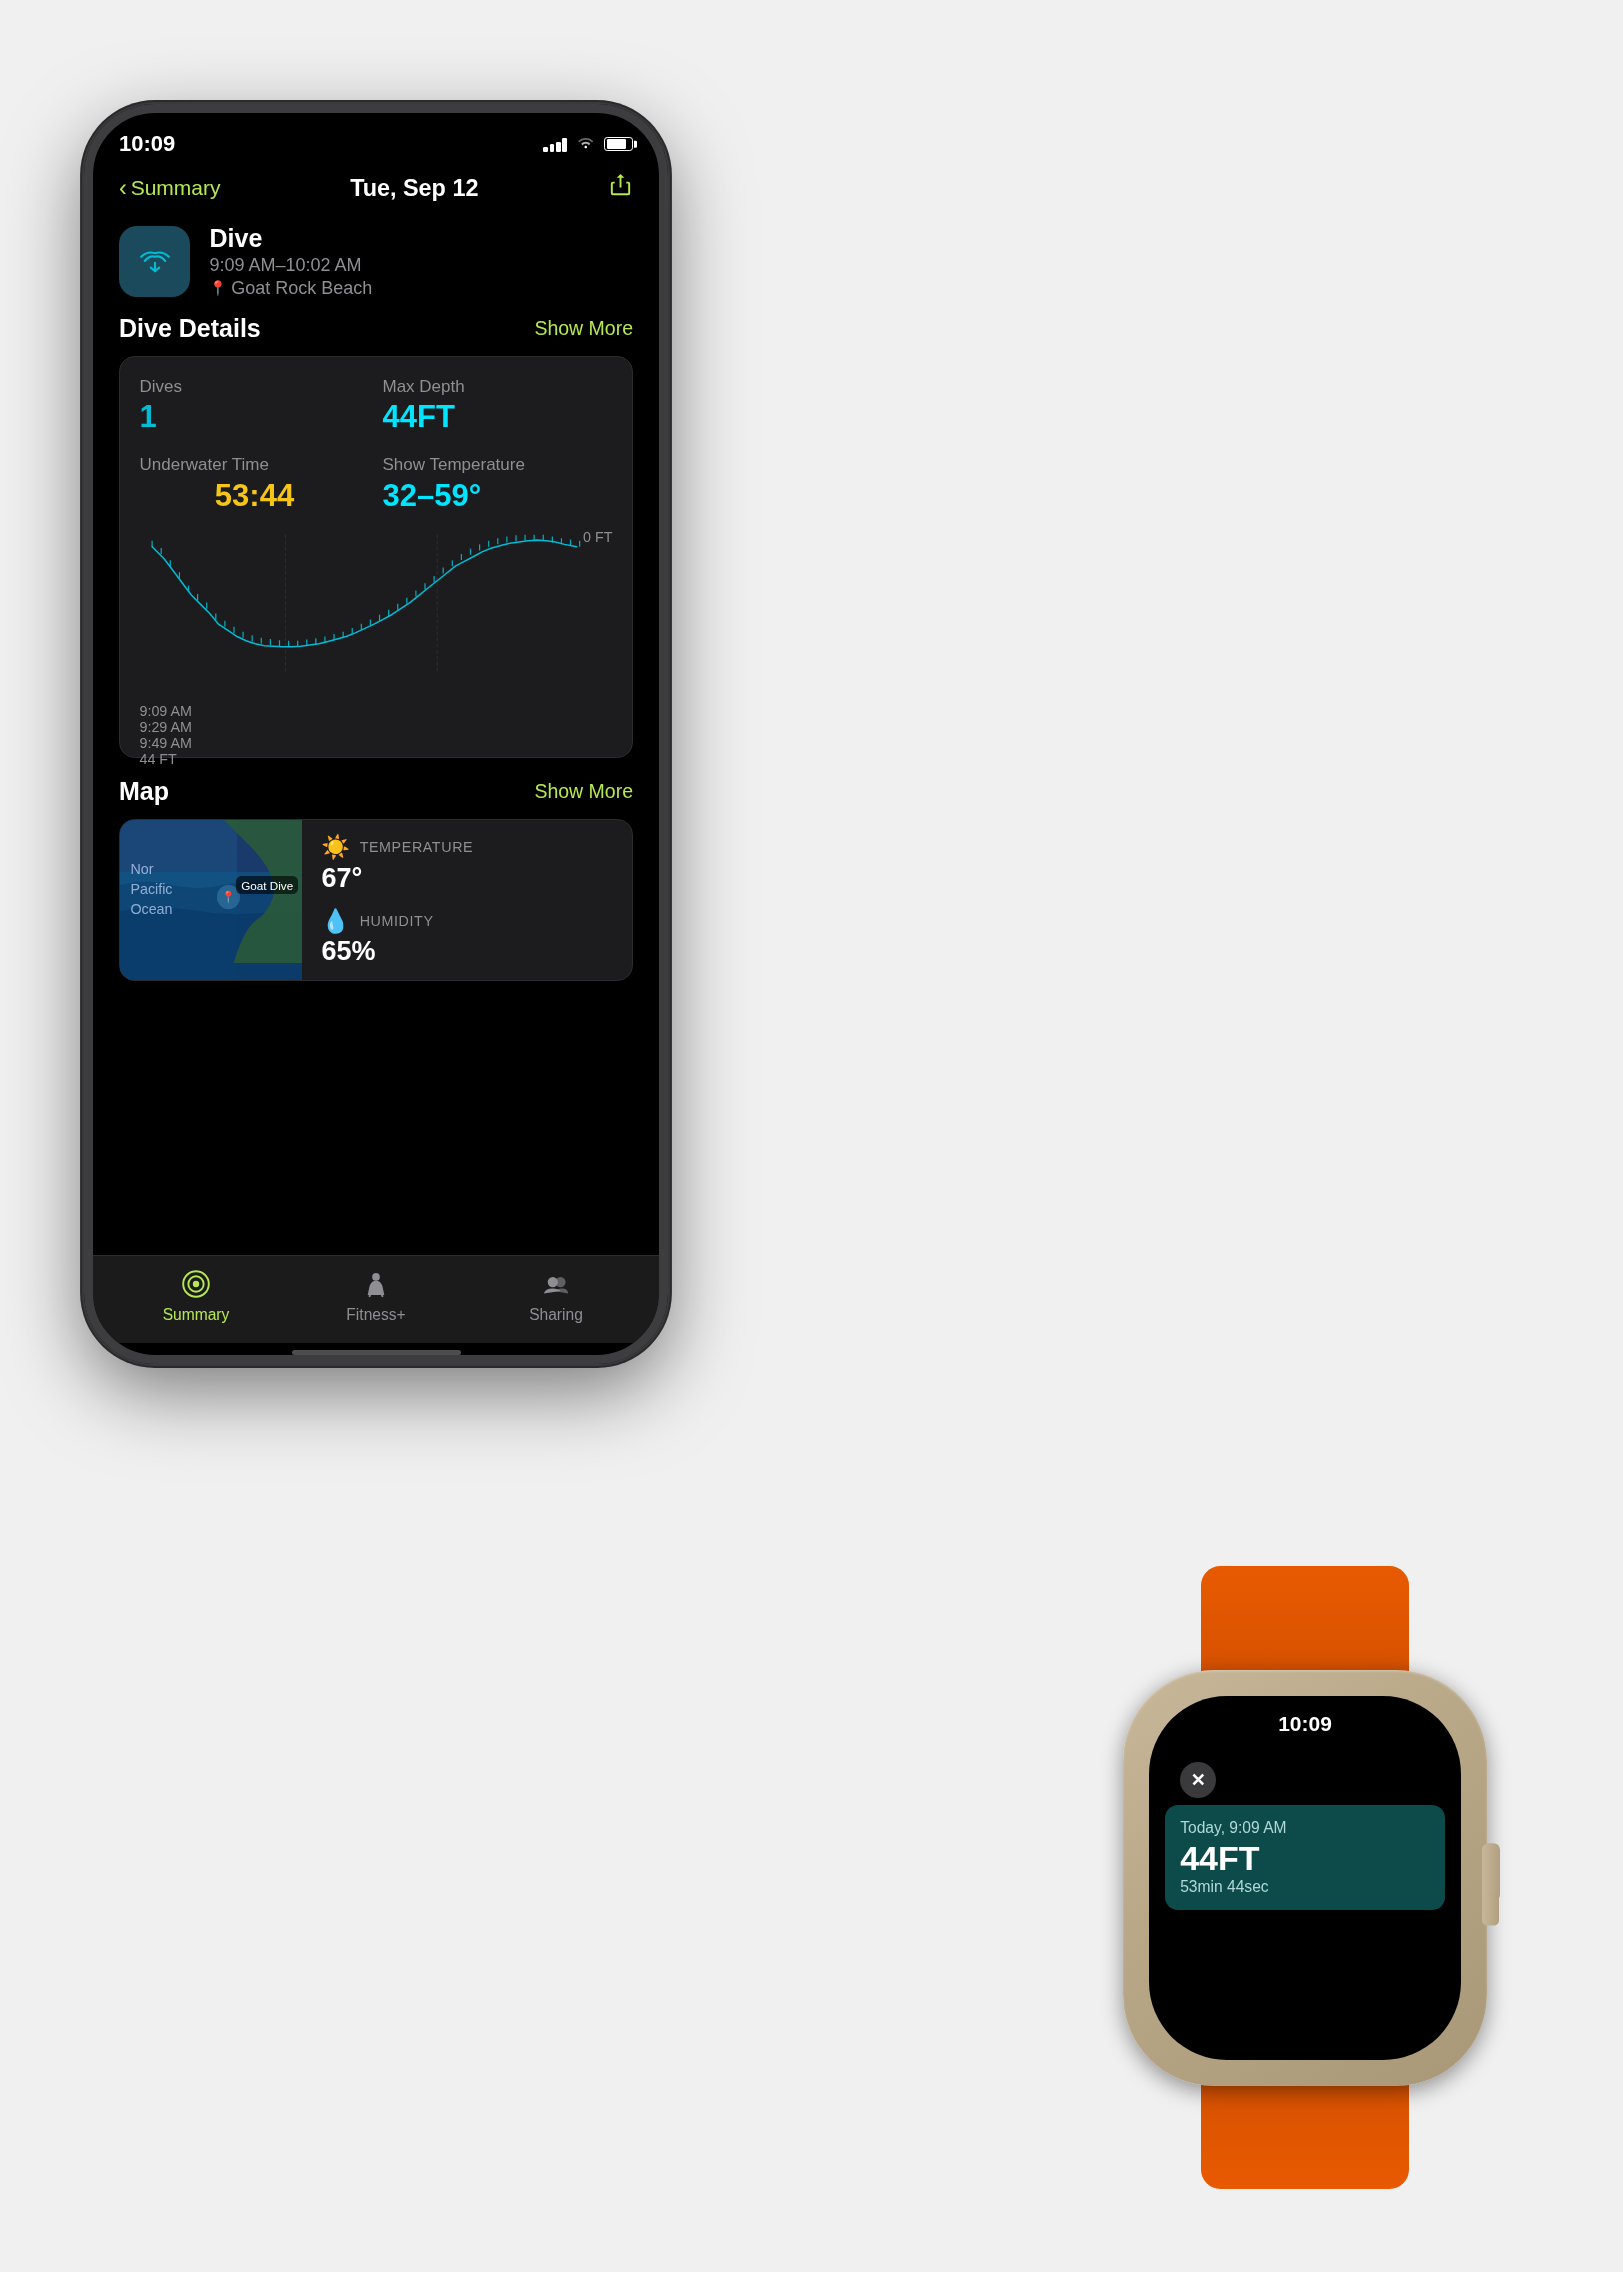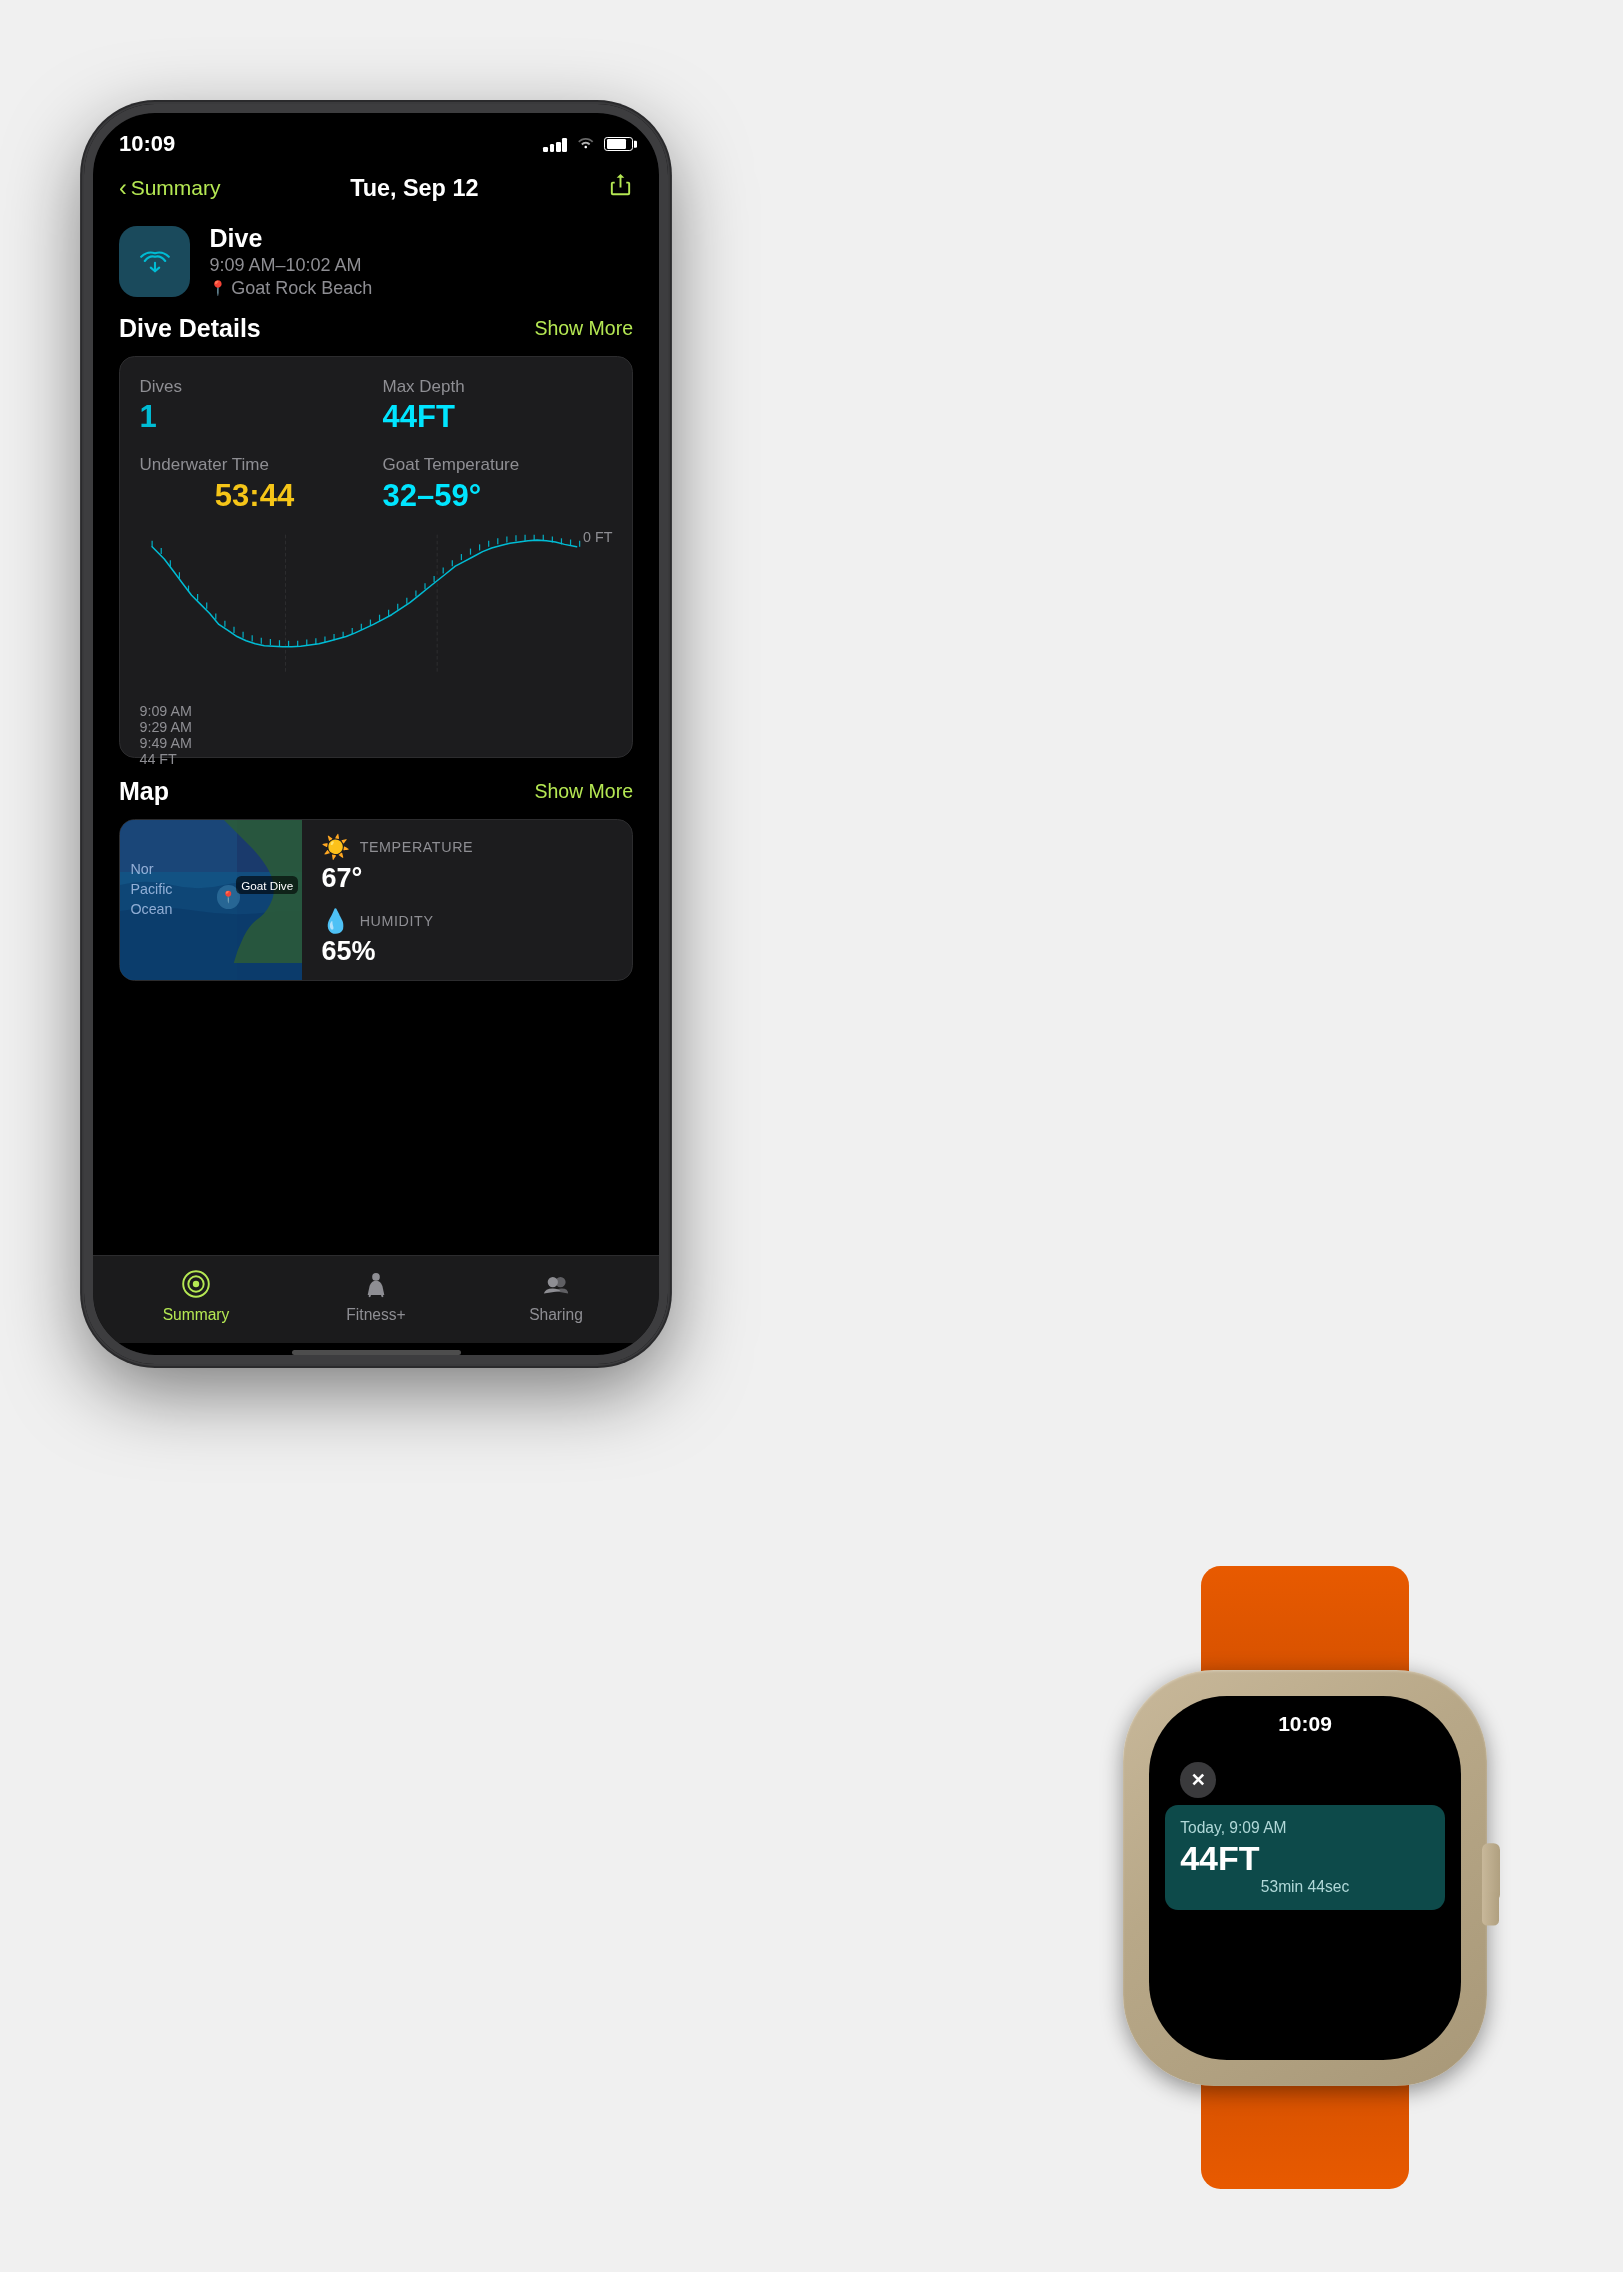--- a/index.html
+++ b/index.html
@@ -561,21 +561,20 @@
       font-size: 34px;
       font-weight: 800;
       color: #fff;
       line-height: 1;
     }
 
     .watch-card-duration {
       font-size: 15.6px;
       color: #b0d8d8;
       margin-top: 2.6px;
-      text-align: center;
     }
 
   </style>
 </head>
 <body>
 
 <div class="scene">
 
   <div class="iphone">
     <div class="iphone-frame"></div>
@@ -651,21 +650,21 @@
           </div>
           <div class="stat-item">
             <div class="stat-label">Max Depth</div>
             <div class="stat-value-cyan">44FT</div>
           </div>
           <div class="stat-item">
             <div class="stat-label">Underwater Time</div>
             <div class="stat-value-yellow">53:44</div>
           </div>
           <div class="stat-item">
-            <div class="stat-label">Goat Temperature</div>
+            <div class="stat-label">Show Temperature</div>
             <div class="stat-value-cyan">32–59°</div>
           </div>
         </div>
 
         <div class="chart-container" style="margin:15.6px 0 0;height:208px;background:transparent;border:none;padding:0;position:relative;">
           <span class="chart-label-right" style="position:absolute;right:0;top:0;">0 FT</span>
           <svg class="chart-svg" viewBox="0 0 780 260" style="height:169px;">
 
             <line x1="240" y1="0" x2="240" y2="230" stroke="#3a3a3c" stroke-width="1" stroke-dasharray="6,4"></line>
             <line x1="490" y1="0" x2="490" y2="230" stroke="#3a3a3c" stroke-width="1" stroke-dasharray="6,4"></line>

